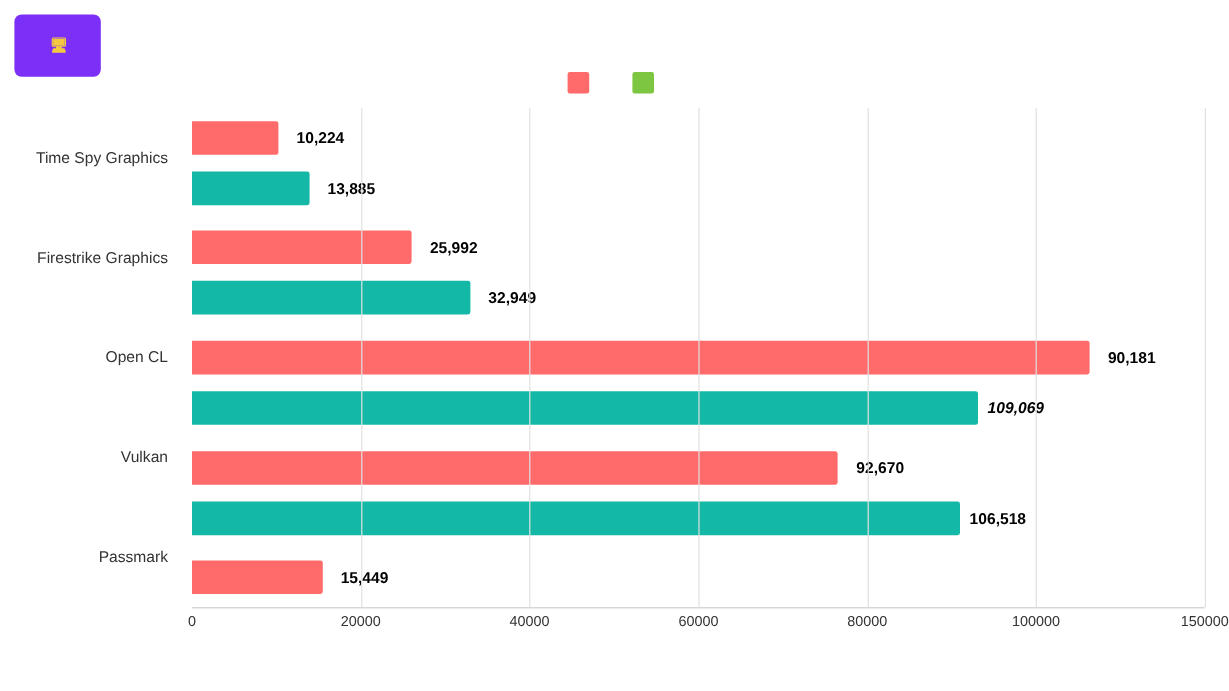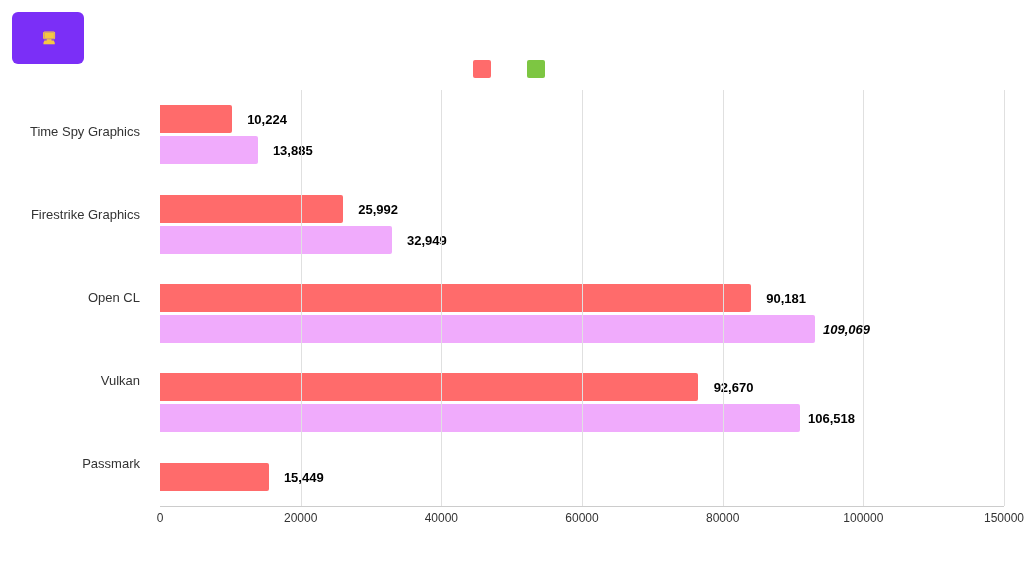--- a/index.html
+++ b/index.html
@@ -102,34 +102,34 @@
       left: 0;
       right: 0;
       bottom: 30px;
       display: flex;
       flex-direction: column;
       justify-content: space-around;
     }
     .bar-group {
       display: flex;
       flex-direction: column;
-      gap: 3px;
+      gap: 14px;
     }
     .bar-row {
       display: flex;
       align-items: center;
       height: 28px;
     }
     .bar {
       height: 100%;
       border-radius: 0 2px 2px 0;
       position: relative;
     }
     .bar-red { background: #ff6b6b; }
-    .bar-green { background: #f0abfc; }
+    .bar-green { background: #14b8a6; }
     .bar-value {
       position: absolute;
       right: -55px;
       top: 50%;
       transform: translateY(-50%);
       font-size: 13px;
       font-weight: 600;
       color: #000;
       white-space: nowrap;
     }
@@ -208,21 +208,21 @@
             </div>
           </div>
           <div class="bar-row">
             <div class="bar bar-green" style="width: 231.741px; position: relative;">
               <span class="bar-value">32,949</span>
             </div>
           </div>
         </div>
         <div class="bar-group" style="position: relative;">
           <div class="bar-row">
-            <div class="bar bar-red" style="width: 591px; position: relative;">
+            <div class="bar bar-red" style="width: 748px; position: relative;">
               <span class="bar-value">90,181</span>
             </div>
           </div>
           <div class="bar-row">
             <div class="bar bar-green" style="width: 655px; position: relative; font-style: italic;">
               <span class="bar-value">109,069</span>
             </div>
           </div>
         </div>
         <div class="bar-group" style="position: relative;">

